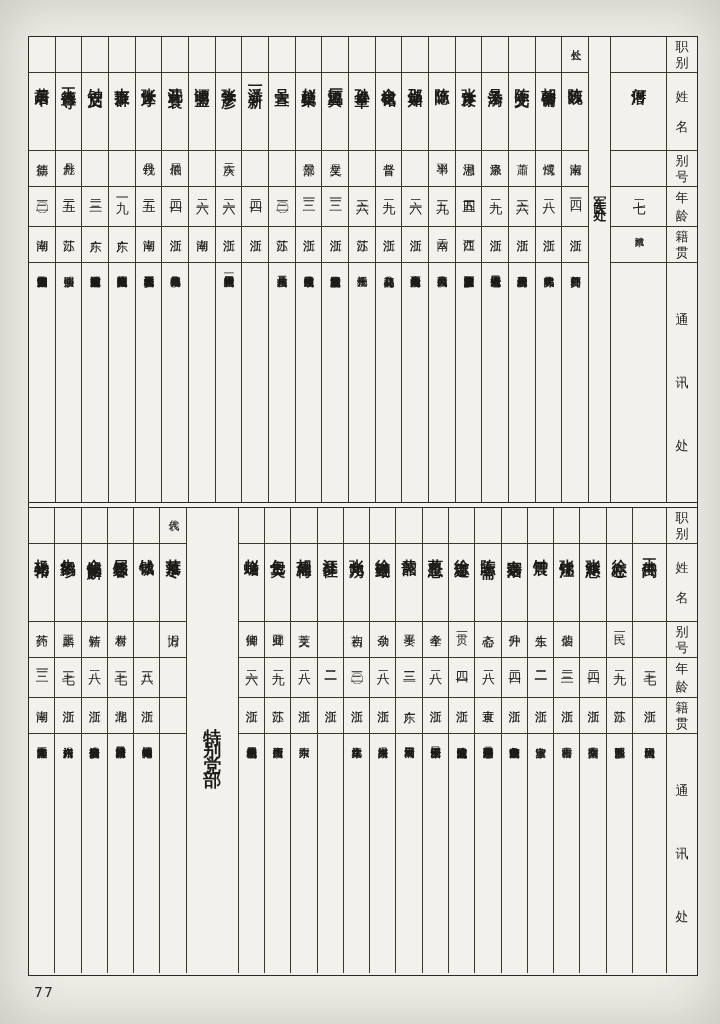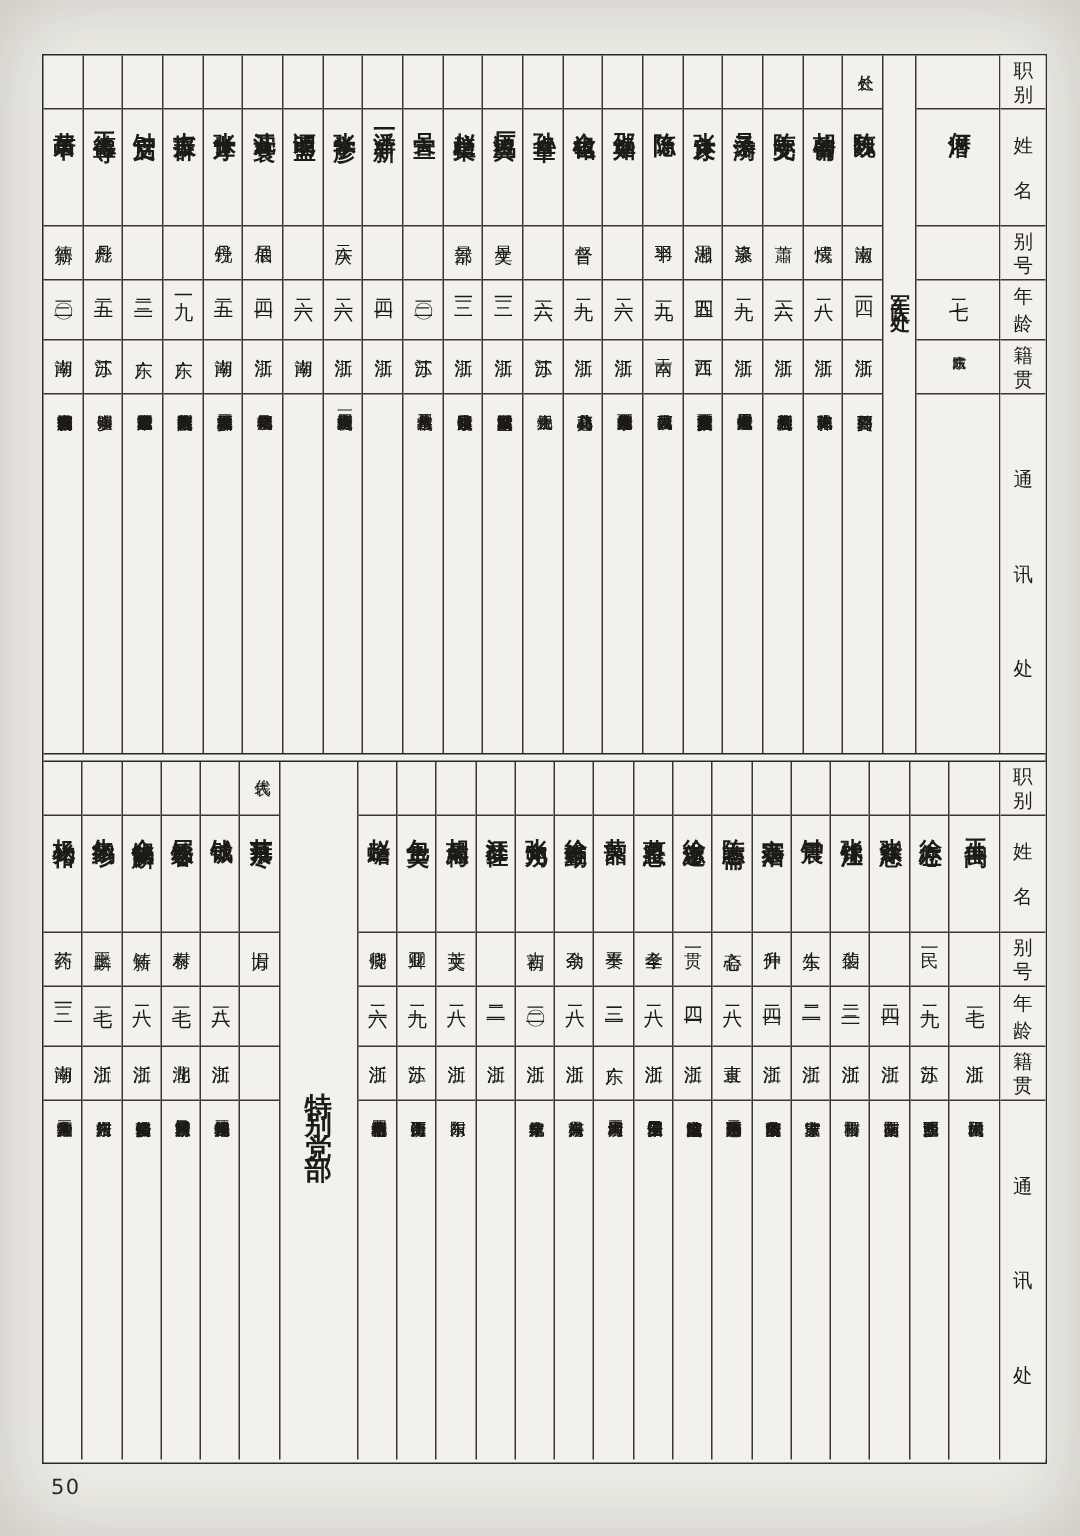--- a/index.html
+++ b/index.html
@@ -1009,14 +1009,14 @@
             <span class="hchar">贯</span>
           </div>
           <div class="cell header-address-cell" style="height: 239px;">
             <span class="hchar">通</span>
             <span class="hchar">讯</span>
             <span class="hchar">处</span>
           </div>
         </div>
       </div>
   </div>
-  <div class="page-number">50</div>
+  <div class="page-number">77</div>
 </div>
 
 </body></html>

